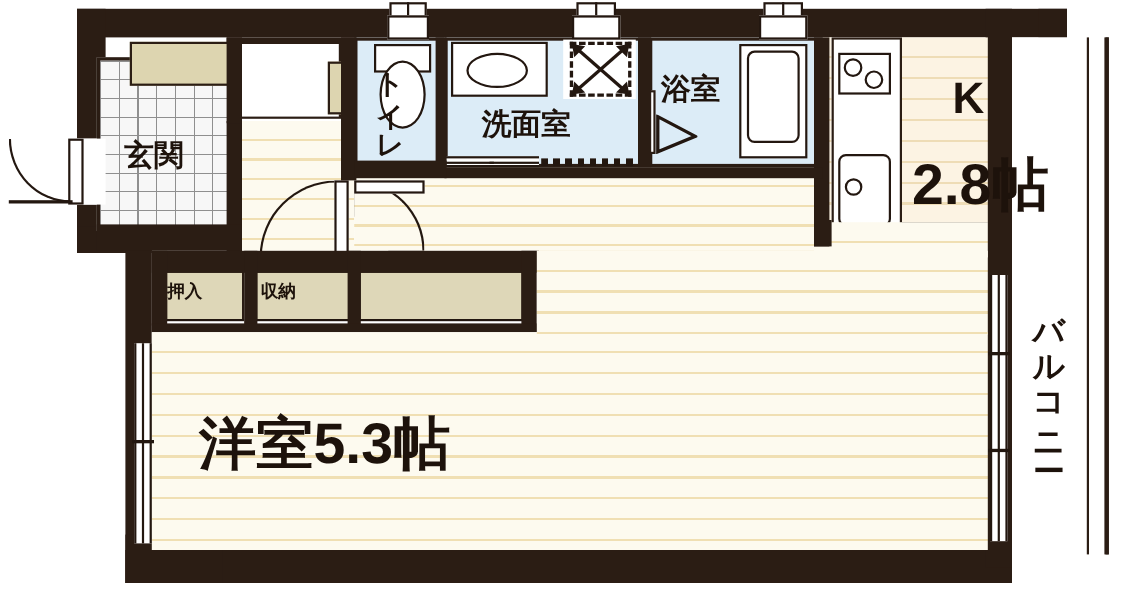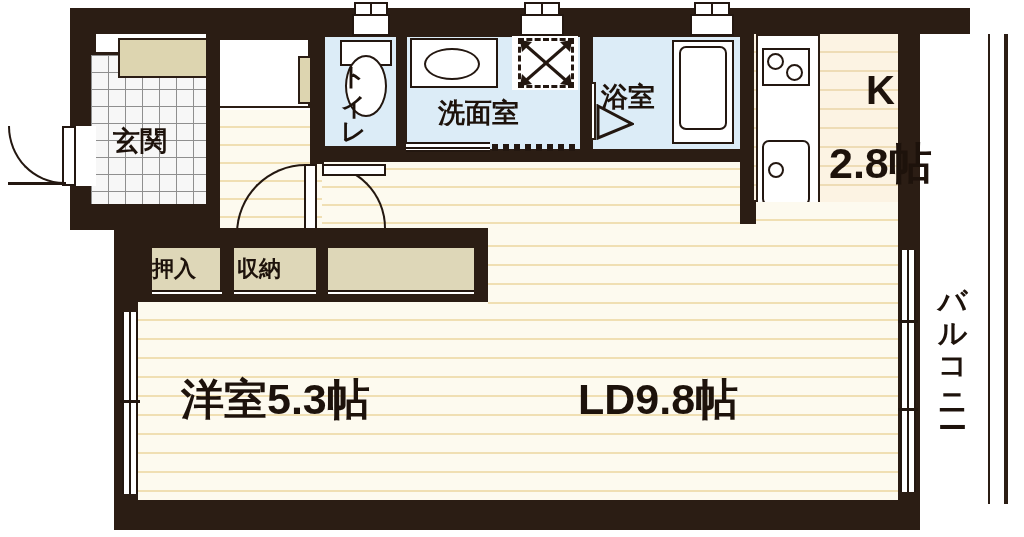--- a/index.html
+++ b/index.html
@@ -50,23 +50,23 @@
   
   .ol{border:3px solid #2b1d14;}
   .ol2{border:2px solid #2b1d14;}
 
   
   .lbl{
     position:absolute;color:#1d120b;
     font-weight:700;white-space:nowrap;
     letter-spacing:0px;line-height:1;
   }
-  .lbl-sm{font-size:22px;}
+  .lbl-sm{font-size:16px;}
   .lbl-md{font-size:27px;}
-  .lbl-lg{font-size:43px;}
+  .lbl-lg{font-size:52px;}
   .lbl-xl{font-size:40px;}
   .lbl-vert{
     writing-mode:vertical-rl;text-orientation:upright;
     font-size:29px;letter-spacing:3px;font-weight:700;
   }
   .lbl-toilet{
     writing-mode:vertical-rl;text-orientation:upright;
     font-size:25px;font-weight:700;line-height:1;
   }
 
@@ -175,21 +175,21 @@
   <div class="vent" style="left:524px;top:2px;width:36px;height:14px;"></div>
   <div class="abs" style="left:541px;top:2px;width:2px;height:14px;background:#231710;"></div>
   <div class="vent" style="left:520px;top:14px;width:44px;height:22px;"></div>
 
   <div class="sliding" style="left:404px;top:142px;width:86px;height:10px;"></div>
   <div class="dotline" style="left:492px;top:144px;width:92px;height:7px;"></div>
 
   <div class="abs floor-wet ol" style="left:590px;top:34px;width:158px;height:118px;"></div>
   <div class="fix" style="left:672px;top:40px;width:62px;height:104px;"></div>
   <div class="fix fix-r" style="left:679px;top:46px;width:48px;height:84px;"></div>
-  <div class="lbl lbl-md" style="left:601px;top:84px;font-family:Liberation Serif, serif;">浴室</div>
+  <div class="lbl lbl-md" style="left:601px;top:68px;font-family:Liberation Serif, serif;">浴室</div>
 
   <div class="abs floor-white ol2" style="left:582px;top:82px;width:14px;height:58px;"></div>
   <svg class="abs" style="left:596px;top:104px;width:38px;height:36px;" viewBox="0 0 38 36">
     <polygon points="2,2 36,20 2,34" fill="none" stroke="#231710" stroke-width="3"></polygon>
   </svg>
   <div class="vent" style="left:694px;top:2px;width:36px;height:14px;"></div>
   <div class="abs" style="left:711px;top:2px;width:2px;height:14px;background:#231710;"></div>
   <div class="vent" style="left:690px;top:14px;width:44px;height:22px;"></div>
 
   <div class="abs floor-k" style="left:748px;top:34px;width:150px;height:168px;"></div>
@@ -222,21 +222,20 @@
   <div class="abs wall" style="left:316px;top:228px;width:12px;height:68px;"></div>
   <div class="abs wall" style="left:474px;top:228px;width:14px;height:68px;"></div>
   <div class="abs wall" style="left:138px;top:228px;width:14px;height:68px;"></div>
   <div class="abs wall" style="left:138px;top:294px;width:352px;height:8px;"></div>
 
   <div class="abs floor-ld" style="left:138px;top:302px;width:760px;height:198px;"></div>
   <div class="abs floor-ld" style="left:488px;top:228px;width:410px;height:76px;"></div>
   <div class="abs floor-ld" style="left:740px;top:202px;width:158px;height:32px;"></div>
 
   <div class="lbl lbl-lg" style="left:181px;top:378px;">洋室5.3帖</div>
-  <div class="lbl lbl-lg" style="left:578px;top:378px;">LD9.8帖</div>
 
   <div class="window-v" style="left:122px;top:312px;width:16px;height:182px;"></div>
   <div class="abs" style="left:120px;top:400px;width:20px;height:3px;background:#231710;"></div>
 
   <div class="abs wall" style="left:206px;top:110px;width:14px;height:120px;"></div>
   <div class="abs wall" style="left:310px;top:34px;width:14px;height:130px;"></div>
   <div class="abs wall" style="left:396px;top:34px;width:10px;height:118px;"></div>
   <div class="abs wall" style="left:580px;top:34px;width:12px;height:118px;"></div>
   <div class="abs wall" style="left:740px;top:34px;width:14px;height:190px;"></div>
   <div class="abs wall" style="left:404px;top:152px;width:344px;height:10px;"></div>

